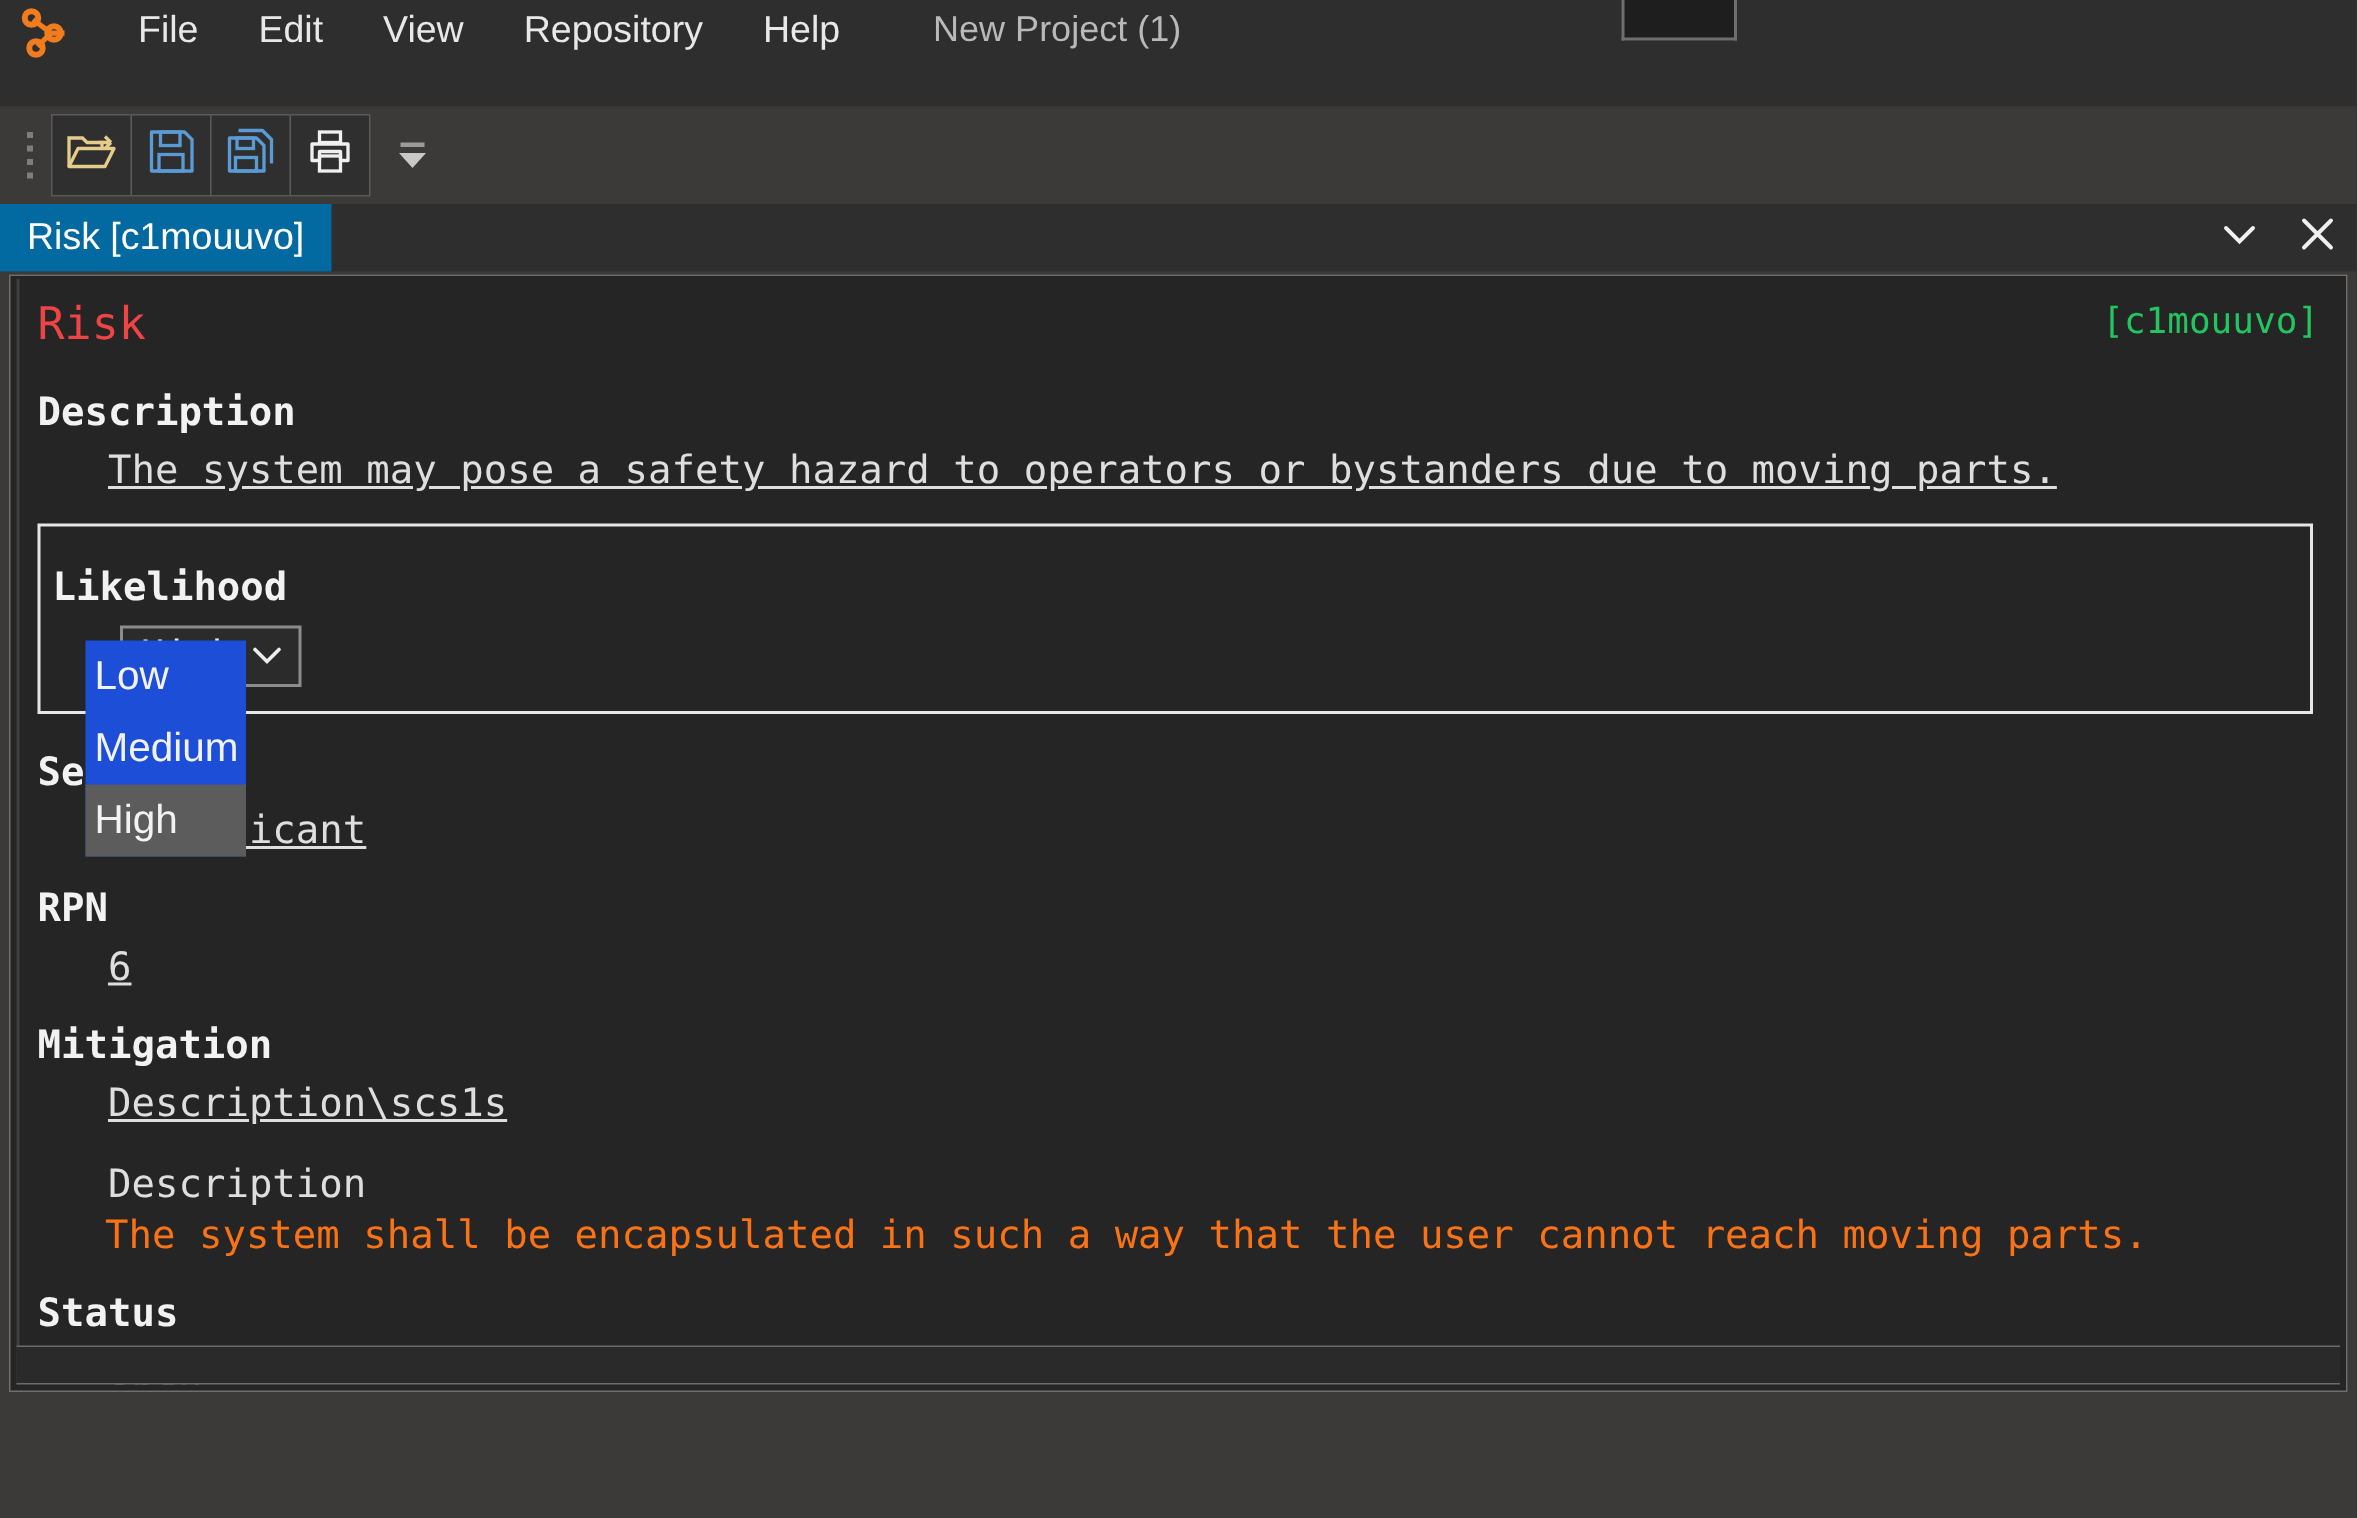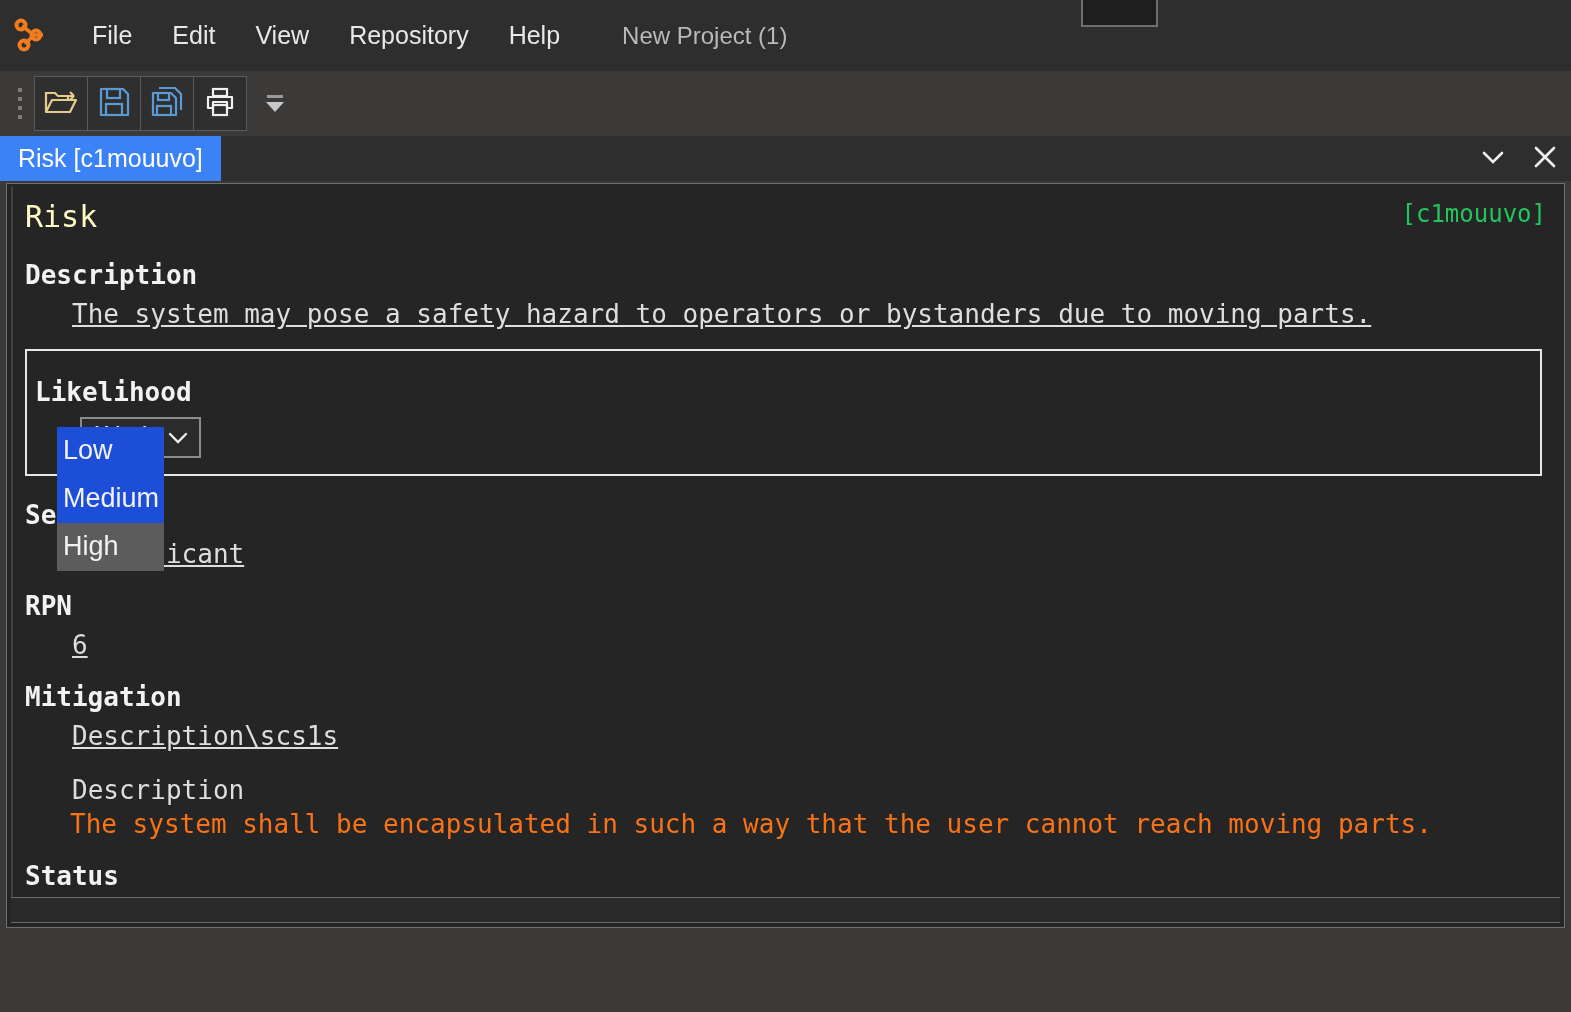--- a/index.html
+++ b/index.html
@@ -32,21 +32,21 @@
   .drag-handle .bar.b1 { margin-top: 9px; }
   .drag-handle .bar.b2 { margin-top: 5px; }
 
   
   .menubar {
     position: absolute;
     left: 0; top: 0;
     width: 1571px; height: 71px;
     background: #2e2e2e;
     display: flex;
-    align-items: center;
+    align-items: flex-start;
   }
   .logo {
     width: 46px; height: 46px;
     margin-left: 10px; margin-right: 16px;
     flex: none;
     position: relative;
   }
   .menu-item {
     color: #e8e8e8;
     font-size: 25px;
@@ -110,21 +110,21 @@
   
   .tabbar {
     position: absolute;
     left: 0; top: 136px;
     width: 1571px; height: 45px;
     background: #2e2e2e;
     display: flex;
     align-items: stretch;
   }
   .tab {
-    background: #3b82f6;
+    background: #0369a1;
     color: #ffffff;
     font-size: 25px;
     display: flex;
     align-items: center;
     padding: 0 18px;
     white-space: nowrap;
   }
   .tab-spacer { flex: 1; }
   .tab-tool {
     width: 52px;
@@ -153,21 +153,21 @@
     position: relative;
     padding: 16px 18px 0 12px;
     color: #e6e6e6;
     font-family: "DejaVu Sans Mono", "Liberation Mono", monospace;
     font-size: 26px;
     line-height: 1.0;
   }
 
   .doc-title {
     font-size: 30px;
-    color: #fef9c3;
+    color: #ef4444;
     margin-bottom: 30px;
   }
   .doc-uid {
     position: absolute;
     right: 14px; top: 16px;
     font-size: 24px;
     color: #22c55e;
     font-family: "DejaVu Sans Mono", "Liberation Mono", monospace;
   }
   .fld-label {

